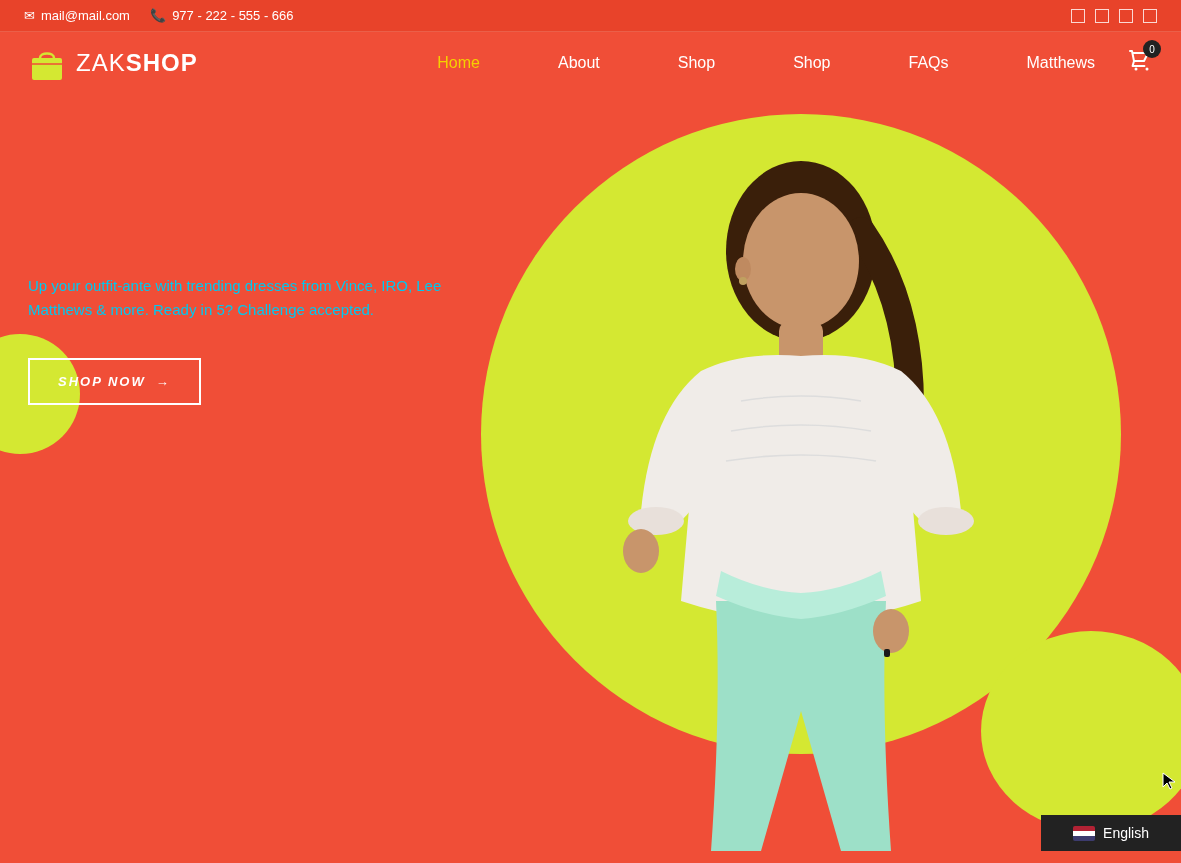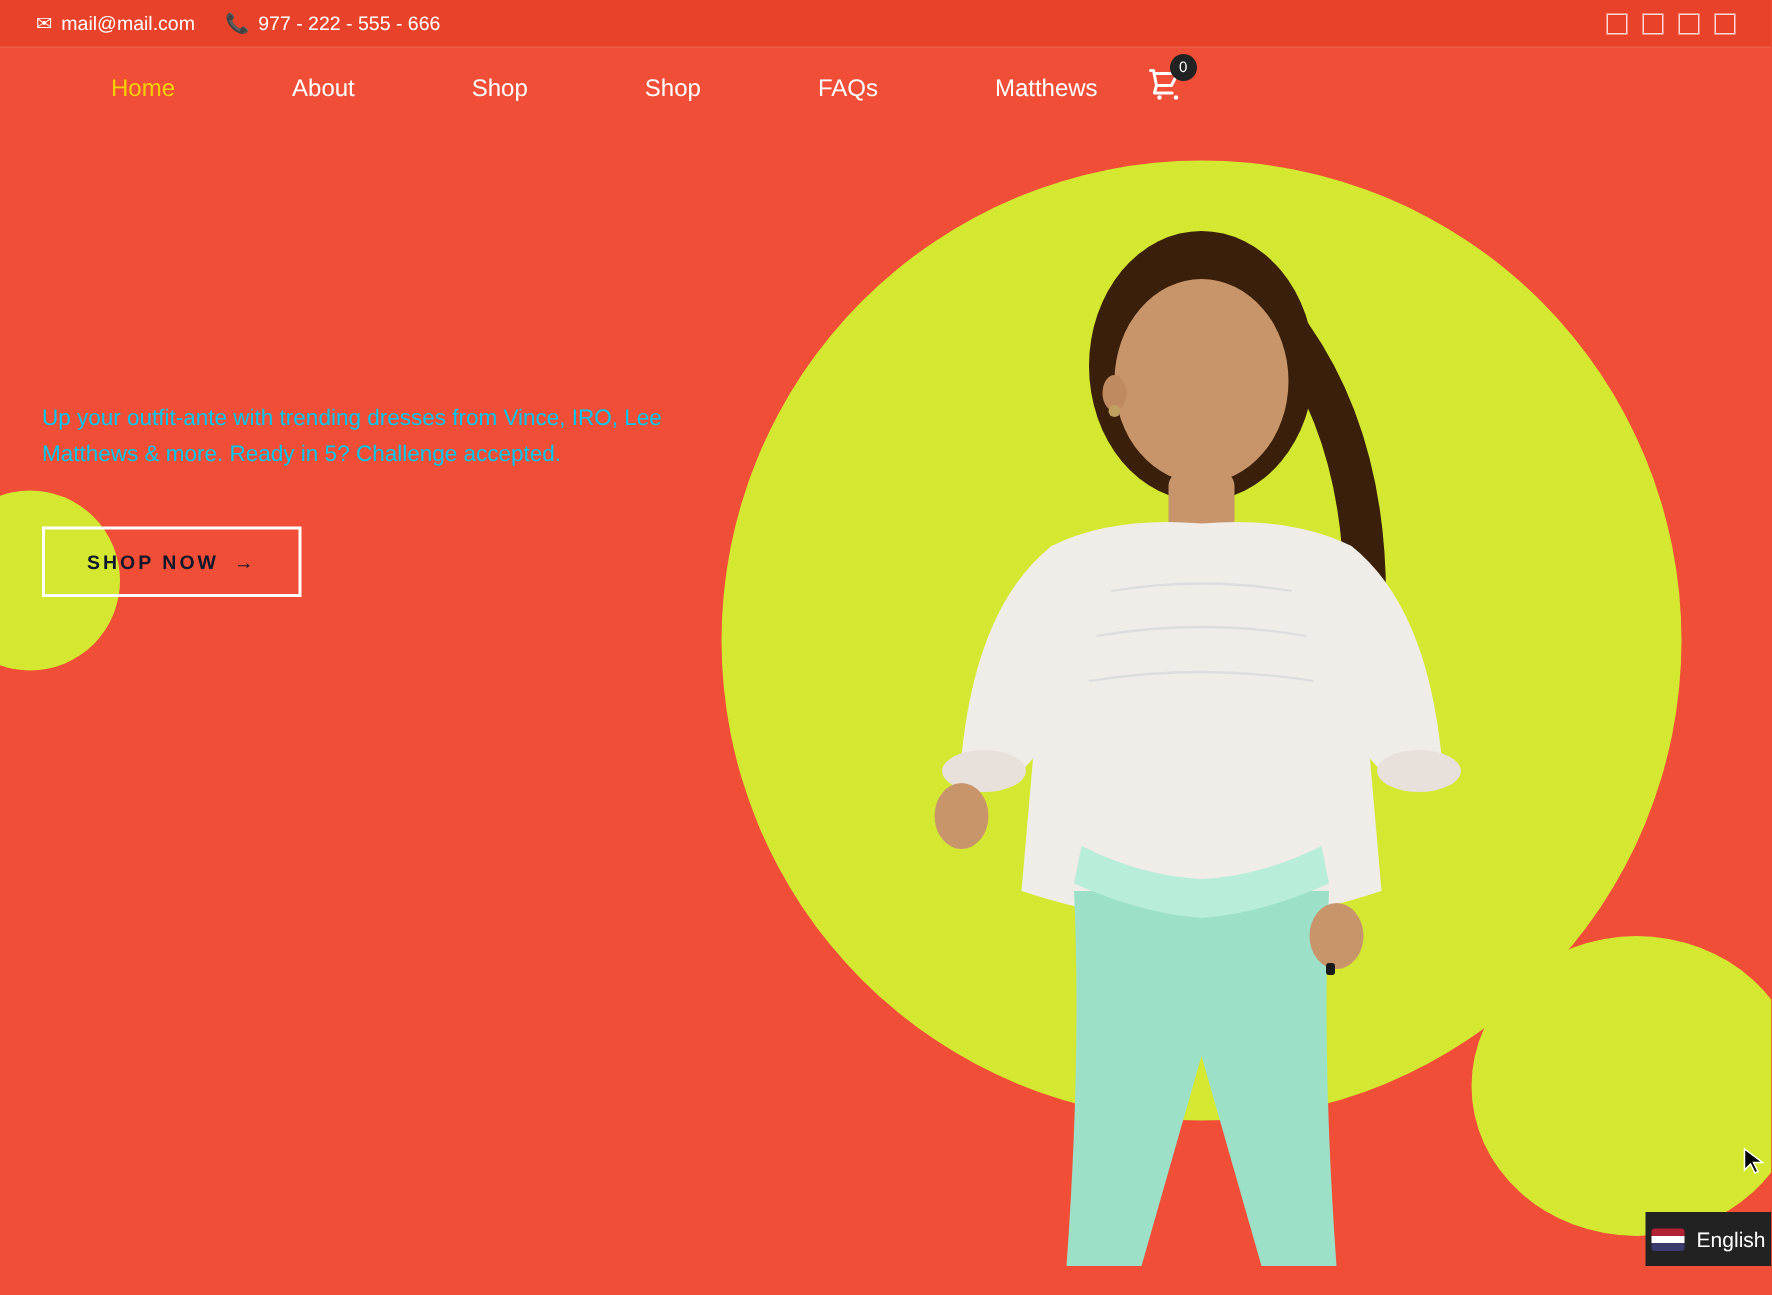--- a/index.html
+++ b/index.html
@@ -158,28 +158,29 @@
       line-height: 1.6;
       margin-bottom: 36px;
       max-width: 480px;
     }
     .btn-shop {
       display: inline-flex;
       align-items: center;
       gap: 10px;
       padding: 14px 28px;
       border: 2px solid white;
-      color: #0f172a;
+      color: #ffffff;
       font-size: 13px;
       font-weight: 700;
       letter-spacing: 2px;
       text-transform: uppercase;
       text-decoration: none;
       background: transparent;
       cursor: pointer;
+      font-style: italic;
     }
 
     
     .hero-image {
       position: absolute;
       right: 100px;
       bottom: 0;
       width: 560px;
       height: 700px;
       z-index: 5;
@@ -188,21 +189,21 @@
       justify-content: center;
     }
 
     
     .lang-switcher {
       position: absolute;
       bottom: 0;
       right: 0;
       background: #222;
       color: white;
-      padding: 10px 4px;
+      padding: 10px 32px;
       display: flex;
       align-items: center;
       gap: 8px;
       font-size: 14px;
       z-index: 20;
     }
     .flag {
       width: 22px;
       height: 15px;
       display: inline-block;
@@ -257,20 +258,30 @@
   </div>
   <div class="topbar-right">
     <span class="sq-icon"></span>
     <span class="sq-icon"></span>
     <span class="sq-icon"></span>
     <span class="sq-icon"></span>
   </div>
 </div>
 
 <nav class="navbar">
+  <a class="logo" href="#">
+    <svg class="bag-svg" viewBox="0 0 38 38" fill="none" xmlns="http://www.w3.org/2000/svg">
+      <rect x="4" y="14" width="30" height="22" rx="2" fill="#d4e832"></rect>
+      <path d="M12 14 C12 8 26 8 26 14" stroke="#d4e832" stroke-width="2.5" fill="none"></path>
+      <path d="M4 20 h30" stroke="#f04e37" stroke-width="1.5"></path>
+    </svg>
+    <span class="logo-text">
+      <span>ZAK</span><strong>SHOP</strong>
+    </span>
+  </a>
 
   <ul class="nav-links">
     <li>
       <a href="#" class="active">Home</a>
     </li>
     <li>
       <a href="#">About</a>
     </li>
     <li>
       <a href="#">Shop</a>

